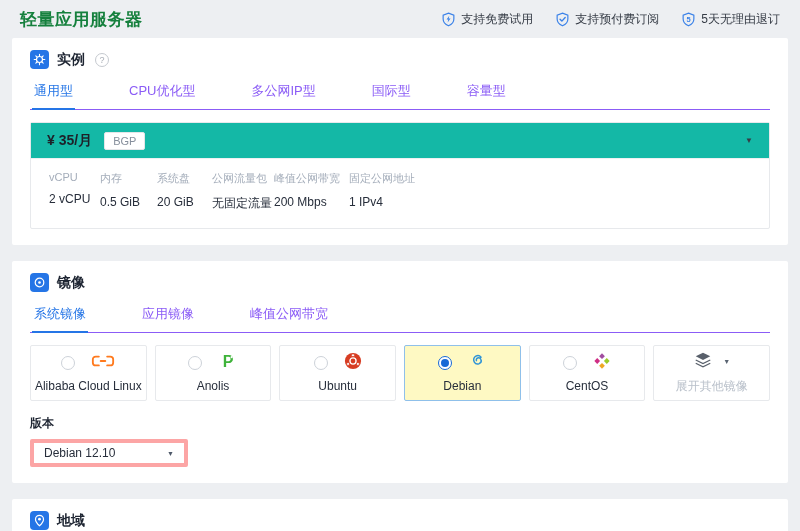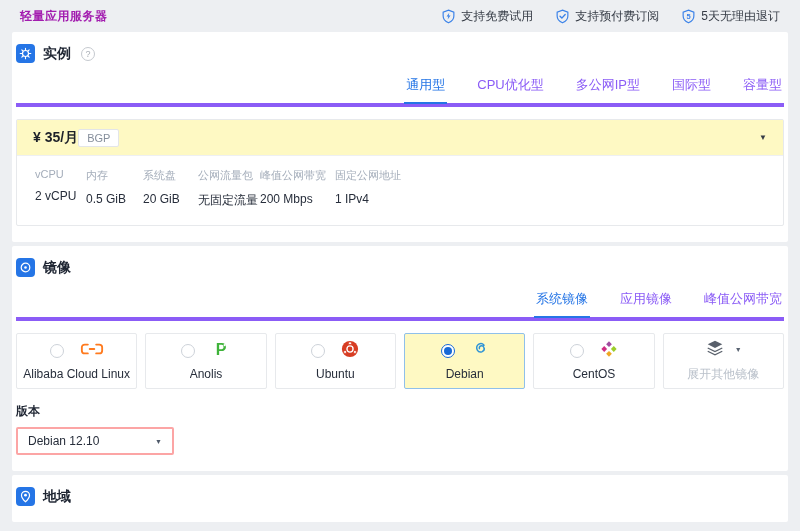--- a/index.html
+++ b/index.html
@@ -5,40 +5,40 @@
   * { box-sizing: border-box; margin: 0; padding: 0; }
   html,body { width: 800px; height: 531px; }
   body {
     background: #edeff2;
     font-family: "Liberation Sans", "DejaVu Sans", sans-serif;
     color: #272e3b;
     overflow: hidden;
   }
   
   .page-header { display:flex; justify-content:space-between; align-items:center; padding:8px 20px 7px; }
-  .page-title { font-size:12px; font-weight:bold; color:#a21caf; letter-spacing:0.5px; }
+  .page-title { font-size:17px; font-weight:bold; color:#15803d; letter-spacing:0.5px; }
   .badges { display:flex; align-items:center; gap:22px; }
   .badge { display:flex; align-items:center; gap:5px; font-size:12px; color:#363c46; cursor:pointer; }
   .badge svg { display:block; }
 
   
-  .card { background:#fff; margin:0 12px 4px; border-radius:2px; padding:12px 4px 16px; }
+  .card { background:#fff; margin:0 12px 16px; border-radius:2px; padding:12px 18px 16px; }
   .card-head { display:flex; align-items:center; gap:8px; }
   .section-icon { width:19px; height:19px; background:#2575e6; border-radius:4px; display:flex; align-items:center; justify-content:center; flex:0 0 auto; }
   .section-title { font-size:14px; font-weight:bold; color:#1f2633; }
   .help-icon { width:14px; height:14px; border:1px solid #c5c9cf; border-radius:50%; color:#a8adb5; font-size:9px; line-height:12px; text-align:center; margin-left:2px; cursor:pointer; }
 
   
-  .tabs { display:flex; gap:28px; border-bottom:4px solid #8b5cf6; margin-top:6px; padding-left:2px;justify-content:flex-end; }
+  .tabs { display:flex; gap:52px; border-bottom:1px solid #8b5cf6; margin-top:6px; padding-left:2px; }
   .tab { font-size:13px; color:#8b5cf6; padding:7px 2px 8px; cursor:pointer; white-space:nowrap; }
   .tab.active { color:#2575e6; border-bottom:2px solid #2575e6; margin-bottom:-1px; }
 
   
   .plan-box { border:1px solid #e7e9ec; border-radius:2px; margin-top:12px; }
-  .plan-head { display:flex; align-items:center; height:36px; background:#fef9c3; border-bottom:1px solid #eef0f2; padding:0 16px; cursor:pointer; }
+  .plan-head { display:flex; align-items:center; height:36px; background:#14b8a6; border-bottom:1px solid #eef0f2; padding:0 16px; gap:12px; cursor:pointer; }
   .price { font-size:14px; font-weight:bold; color:#1d2129; }
   .bgp { font-size:11px; color:#868f9c; background:#fff; border:1px solid #e3e5e8; border-radius:2px; padding:2px 8px; }
   .caret { margin-left:auto; font-size:8px; color:#363c46; }
   .plan-specs { display:flex; padding:12px 18px 16px; }
   .spec-col { flex:0 0 auto; }
   .spec-col:nth-child(1){ width:51px; }
   .spec-col:nth-child(2){ width:57px; }
   .spec-col:nth-child(3){ width:55px; }
   .spec-col:nth-child(4){ width:62px; }
   .spec-col:nth-child(5){ width:75px; }
@@ -53,21 +53,21 @@
   .radio { width:14px; height:14px; border:1px solid #cdd2d9; border-radius:50%; background:#fff; position:relative; flex:0 0 auto; }
   .radio.checked { border-color:#1769d6; }
   .radio.checked::after { content:""; position:absolute; left:2px; top:2px; width:8px; height:8px; background:#1769d6; border-radius:50%; }
   .os-name { font-size:12px; font-weight:normal; color:#272e3b; white-space:nowrap; overflow:hidden; }
   .os-card.expander .os-name { color:#b9c0ca; font-weight:normal; }
   .expander-top { display:flex; align-items:center; gap:10px; height:20px; }
   .expander-caret { font-size:7px; color:#5a6472; }
 
   
   .field-label { font-size:12px; font-weight:bold; color:#1f2633; margin-top:14px; }
-  .dropdown { width:158px; height:28px; border:2px solid #fca5a5; border-radius:2px; display:flex; align-items:center; justify-content:space-between; padding:0 10px; margin-top:7px; font-size:12px; color:#272e3b; background:#fff; cursor:pointer; }
+  .dropdown { width:158px; height:28px; border:4px solid #fca5a5; border-radius:2px; display:flex; align-items:center; justify-content:space-between; padding:0 10px; margin-top:7px; font-size:12px; color:#272e3b; background:#fff; cursor:pointer; }
   .dd-caret { font-size:7px; color:#4e5969; }
 </style>
 </head>
 <body>
 
 <div class="page-header">
   <div class="page-title">轻量应用服务器</div>
   <div class="badges">
 
     <div class="badge">

